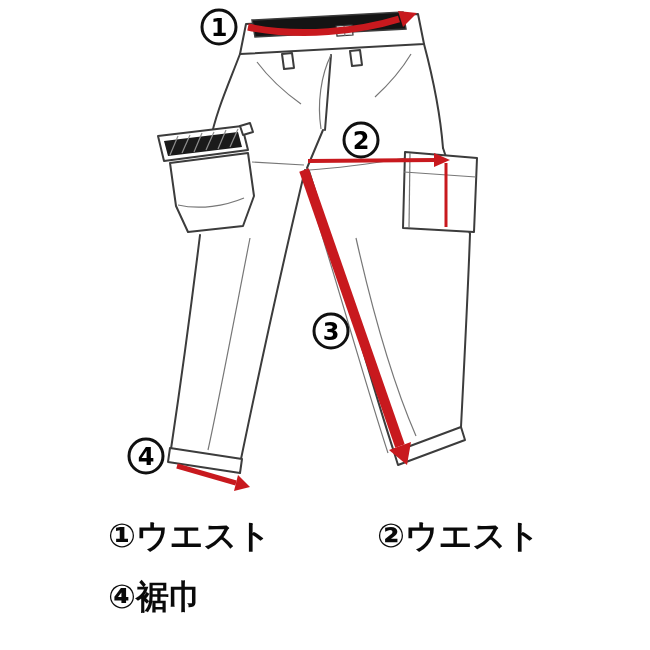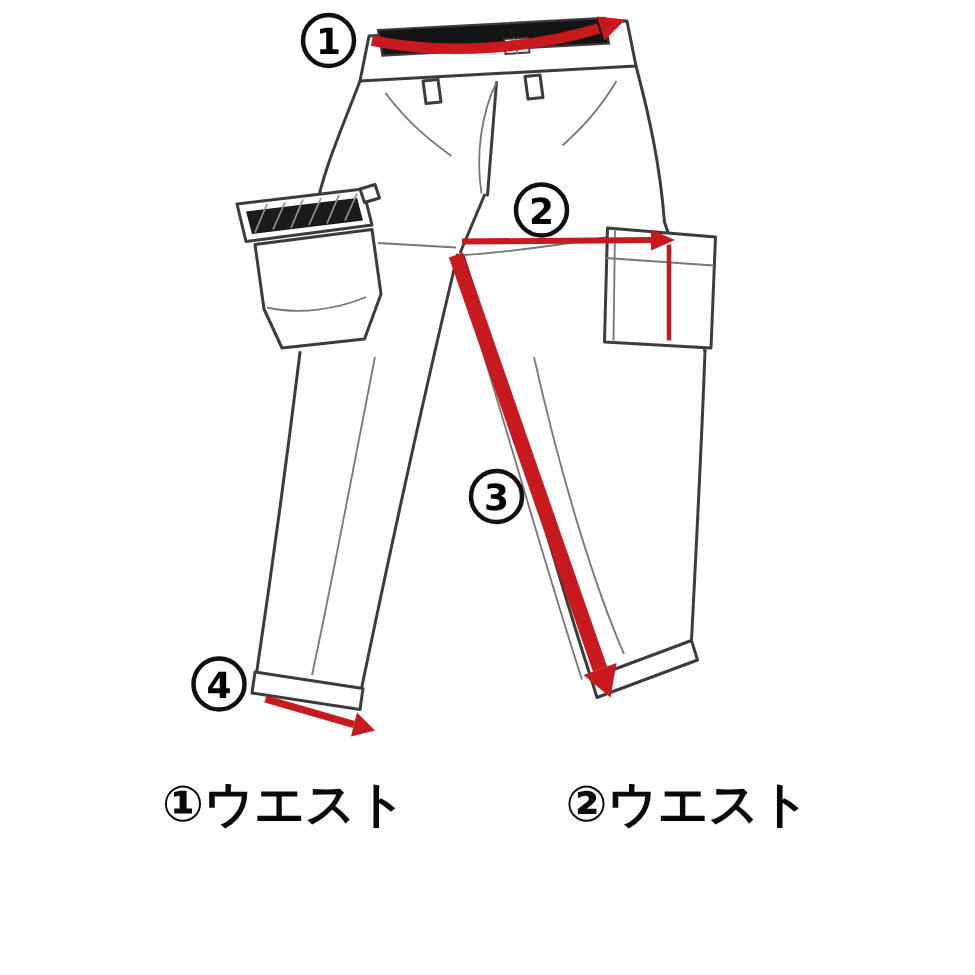--- a/index.html
+++ b/index.html
@@ -130,15 +130,16 @@
     </g>
     <g>
       <circle class="marker-circle" cx="146" cy="456" r="17"></circle>
       <text class="marker-num" x="146" y="457" text-anchor="middle" dominant-baseline="central">4</text>
     </g>
   </svg>
 
   <div class="legend">
     <div class="legend-item"><span>①</span><span>ウエスト</span></div>
     <div class="legend-item"><span>②</span><span>ウエスト</span></div>
+    <div class="legend-item"><span>④</span><span>裾巾</span></div>
   </div>
 
 </div>
 
 </body></html>

